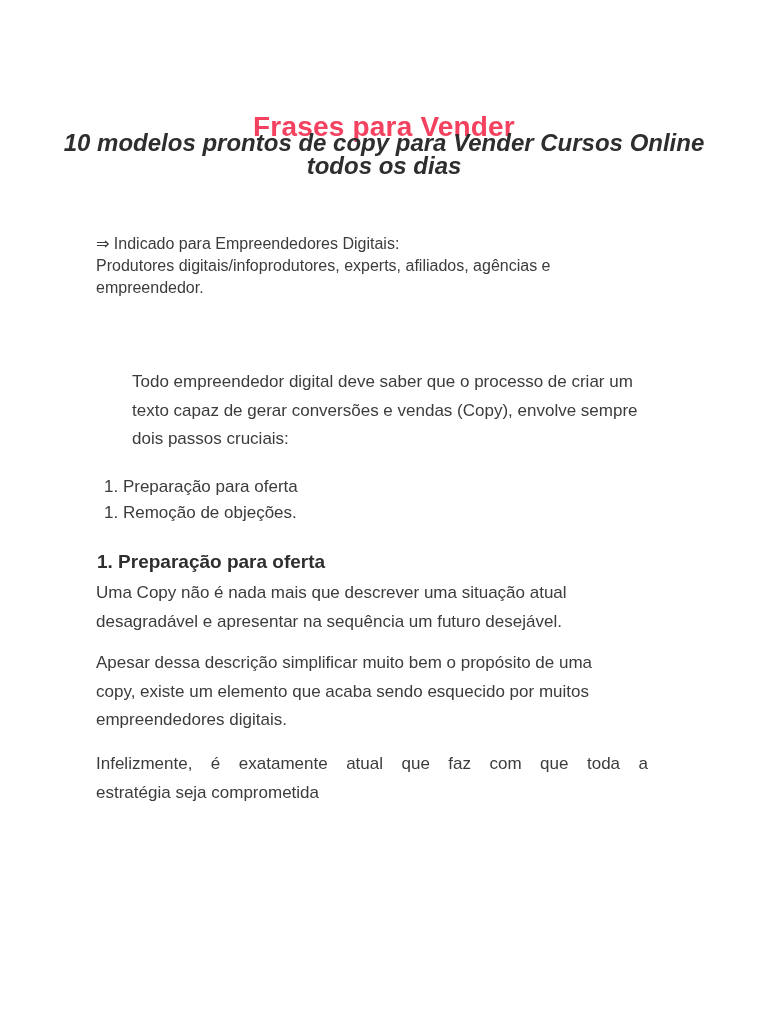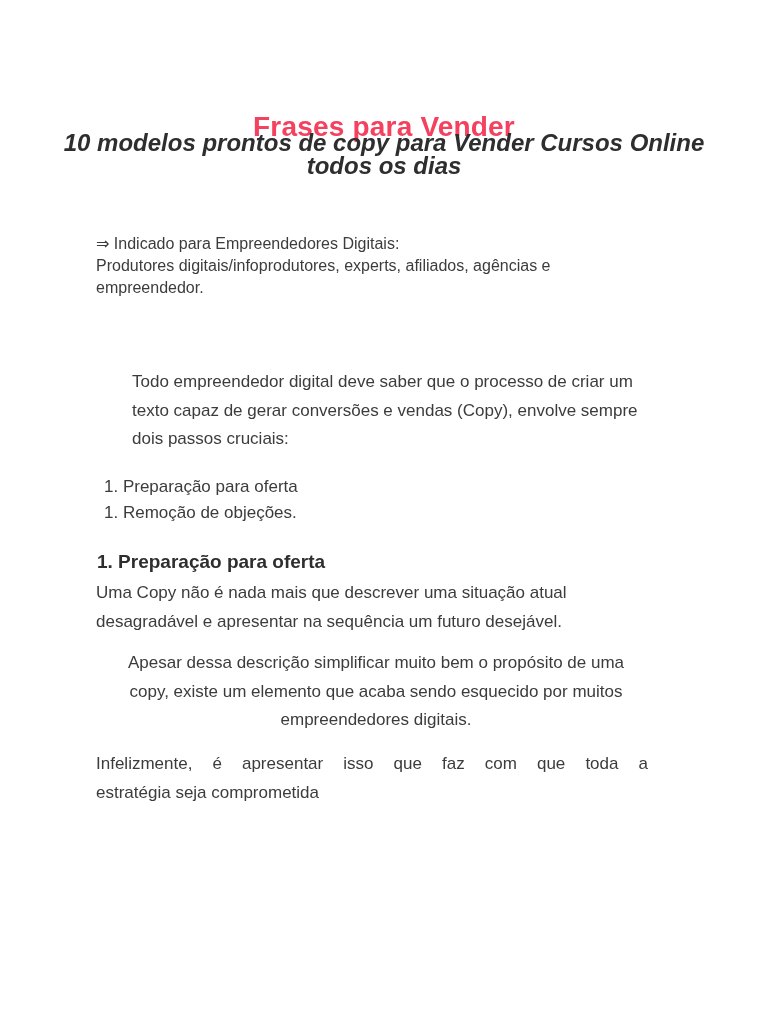--- a/index.html
+++ b/index.html
@@ -65,21 +65,20 @@
   }
   .p-uma {
     top: 579px;
     font-size: 17px;
     line-height: 28.5px;
   }
   .p-apesar {
     top: 649px;
     font-size: 17px;
     line-height: 28.5px;
-    text-align: center;
   }
   .p-infelizmente {
     top: 749px;
     width: 552px;
     font-size: 17px;
     line-height: 29px;
     white-space: normal;
   }
   .just-line {
     text-align: justify;
@@ -112,17 +111,17 @@
   <h2 class="section-heading" style="margin:0;">1. Preparação para oferta</h2>
 
   <div class="para p-uma">Uma Copy não é nada mais que descrever uma situação atual
 desagradável e apresentar na sequência um futuro desejável.</div>
 
   <div class="para p-apesar">Apesar dessa descrição simplificar muito bem o propósito de uma
 copy, existe um elemento que acaba sendo esquecido por muitos
 empreendedores digitais.</div>
 
   <div class="para p-infelizmente">
-    <div class="just-line">Infelizmente, é apresentar isso que faz com que toda a</div>
+    <div class="just-line">Infelizmente, é exatamente atual que faz com que toda a</div>
     <div>estratégia seja comprometida</div>
   </div>
 
 </div>
 
 </body></html>

